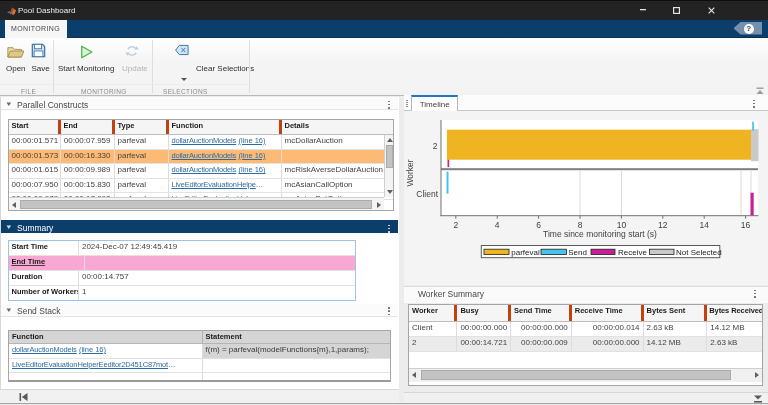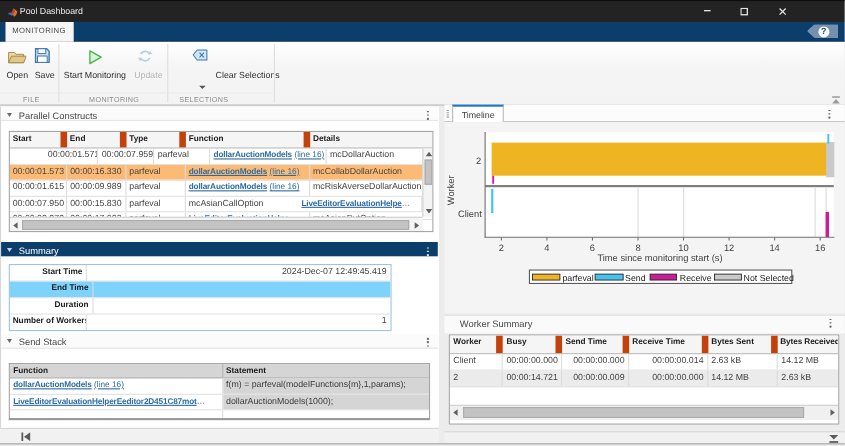--- a/index.html
+++ b/index.html
@@ -23,30 +23,30 @@
 
 
 #leftcol { left:0; top:96.5px; width:398.5px; height:292px; background:#ffffff; border-left:1.5px solid #d8d8d8; }
 .phead { position:absolute; font-size:8.5px; color:#484848; }
 .parrow { position:absolute; left:5.5px; font-size:7px; color:#6a6a6a; transform:scaleX(1.3); }
 .pmenu { position:absolute; left:387px; width:3px; color:#666; }
 .pmenu i { display:block; width:1.7px; height:1.7px; border-radius:50%; background:#666; margin-bottom:1.6px; }
 .tbl { position:absolute; background:#fff; font-size:8px; color:#434343; overflow:hidden; }
 .trow { display:flex; border-bottom:1px solid #e2e2e2; }
 .trow.th { background:#f5f5f5; font-weight:bold; font-size:7.5px; color:#1a1a1a; border-bottom:1px solid #bdbdbd; }
-.trow.th .tc { border-right:6px solid #c2410c; }
+.trow.th .tc { border-right:3px solid #c2410c; }
 .trow.th2 { background:#d5d5d5; font-weight:bold; font-size:7.5px; color:#1a1a1a; border-bottom:1px solid #b5b5b5; }
 .trow.th2 .tc { border-right:1px solid #b5b5b5; }
 .trow.sel { background:#fdba74; }
 .tc { border-right:1px solid #dcdcdc; padding:1px 3px 0; overflow:hidden; white-space:nowrap; }
 .tc.num { text-align:right; }
 .tc.lbl { font-weight:bold; font-size:7.5px; color:#1a1a1a; }
 .tc.gcell { background:#d5d5d5; color:#3a3a3a; }
 .dots { color:#9a9a9a; font-weight:bold; font-size:7.5px; }
-a.lnk { color:#2d6ca2; font-weight:bold; font-size:7.5px; letter-spacing:-0.15px; text-decoration:underline;margin-top:32px; }
+a.lnk { color:#2d6ca2; font-weight:normal; font-size:7.5px; letter-spacing:-0.15px; text-decoration:underline;margin-top:32px; }
 a.lnk2 { color:#2d6ca2; font-size:7.5px; text-decoration:underline; }
 .sb { position:absolute; background:#f0f0f0; }
 .sbthumb { position:absolute; background:#c3c3c3; border:1px solid #ababab; }
 .arr { position:absolute; width:0; height:0; }
 
 
 #lstatus { left:0; top:388.5px; width:398.5px; height:14.5px; background:#f1f1f1; border-top:1px solid #d7d7d7; }
 #rstatus { left:404px; top:392px; width:364px; height:11px; background:#f1f1f1; border-top:1px solid #d7d7d7; }
 #botline { left:0; top:402.5px; width:768px; height:1.5px; background:#a2a2a2; }
 
@@ -137,47 +137,46 @@
       <i></i>
     </div>
   <div class="tbl" style="left:6.5px;top:22.5px;width:386.5px;height:92.4px;border:1px solid #a5a5a5;">
     <div class="trow th" style="height:15px;">
       <div class="tc" style="width:52px;">Start</div>
       <div class="tc" style="width:54px;">End</div>
       <div class="tc" style="width:54px;">Type</div>
       <div class="tc" style="width:113px;">Function</div>
       <div class="tc" style="width:102.5px;border-right:none;">Details</div>
     </div>
-    <div class="trow" style="height:14.6px;padding-left:32px;">
+    <div class="trow" style="height:14.6px;">
       <div class="tc num" style="width:52px;">00:00:01.571</div>
       <div class="tc num" style="width:54px;">00:00:07.959</div>
       <div class="tc" style="width:54px;">parfeval</div>
       <div class="tc" style="width:113px;"><a class="lnk">dollarAuctionModels</a> <a class="lnk2">(line 16)</a></div>
       <div class="tc" style="width:102.5px;border-right:none;">mcDollarAuction</div>
     </div>
     <div class="trow sel" style="height:14.6px;">
       <div class="tc num" style="width:52px;">00:00:01.573</div>
       <div class="tc num" style="width:54px;">00:00:16.330</div>
       <div class="tc" style="width:54px;">parfeval</div>
       <div class="tc" style="width:113px;"><a class="lnk">dollarAuctionModels</a> <a class="lnk2">(line 16)</a></div>
-      <div class="tc" style="width:102.5px;border-right:none;">mcCollabDollarAuction</div>
     </div>
     <div class="trow" style="height:14.6px;">
       <div class="tc num" style="width:52px;">00:00:01.615</div>
       <div class="tc num" style="width:54px;">00:00:09.989</div>
       <div class="tc" style="width:54px;">parfeval</div>
       <div class="tc" style="width:113px;"><a class="lnk">dollarAuctionModels</a> <a class="lnk2">(line 16)</a></div>
       <div class="tc" style="width:102.5px;border-right:none;">mcRiskAverseDollarAuction</div>
     </div>
     <div class="trow" style="height:14.6px;">
       <div class="tc num" style="width:52px;">00:00:07.950</div>
       <div class="tc num" style="width:54px;">00:00:15.830</div>
       <div class="tc" style="width:54px;">parfeval</div>
+      <div class="tc" style="width:113px;"><a class="lnk">LiveEditorEvaluationHelpe</a><span class="dots">…</span></div>
       <div class="tc" style="width:102.5px;border-right:none;">mcAsianCallOption</div>
-      <div class="tc" style="width:113px;"><a class="lnk">LiveEditorEvaluationHelpe</a><span class="dots">…</span></div>
     </div>
     <div class="trow" style="height:7px;">
       <div class="tc num" style="width:52px;">00:00:09.979</div>
       <div class="tc num" style="width:54px;">00:00:17.093</div>
       <div class="tc" style="width:54px;">parfeval</div>
       <div class="tc" style="width:113px;"><a class="lnk">LiveEditorEvaluationHelpe</a><span class="dots">…</span></div>
       <div class="tc" style="width:102.5px;border-right:none;">mcAsianPutOption</div>
     </div>
     <div class="sb" style="left:375.5px;top:15px;width:9px;height:62.4px;border-left:1px solid #cfcfcf;background:#f4f4f4;">
       <div class="arr" style="left:1.5px;top:3px;border-left:3px solid transparent;border-right:3px solid transparent;border-bottom:4px solid #606060;"></div>
@@ -192,30 +191,31 @@
   </div>
 
   <div style="position:absolute;left:0;top:123.8px;width:397px;height:13px;background:#0c3e6b;"></div>
   <div class="parrow" style="top:126.5px;color:#cfd8e2;">▾</div>
   <div class="phead" style="left:16px;top:126.3px;color:#ffffff;">Summary</div>
   <div class="pmenu" style="top:128px;">
       <i style="background:#e8e8e8"></i>
       <i style="background:#e8e8e8"></i>
       <i style="background:#e8e8e8"></i>
     </div>
-  <div class="tbl" style="left:6.5px;top:143.5px;width:348px;height:61.4px;border:1px solid #9dc3e6;text-align:right;">
+  <div class="tbl" style="left:6.5px;top:143.5px;width:348px;height:61.4px;border:1px solid #9dc3e6;">
     <div class="trow" style="height:15.1px;">
       <div class="tc lbl" style="width:76px;">Start Time</div>
       <div class="tc" style="width:299px;border-right:none;">2024-Dec-07 12:49:45.419</div>
     </div>
-    <div class="trow" style="height:15.1px;background:#7dd3fc;">
+    <div class="trow" style="height:15.1px;background:#f9a8d4;text-decoration:underline;">
       <div class="tc lbl" style="width:76px;">End Time</div>
     </div>
     <div class="trow" style="height:15.1px;">
       <div class="tc lbl" style="width:76px;">Duration</div>
+      <div class="tc" style="width:299px;border-right:none;">00:00:14.757</div>
     </div>
     <div class="trow" style="height:15.1px;">
       <div class="tc lbl" style="width:76px;">Number of Workers</div>
       <div class="tc" style="width:299px;border-right:none;">1</div>
     </div>
     <div class="sb" style="left:375.5px;top:0;width:9px;height:59.4px;border-left:1px solid #cfcfcf;background:#fdfdfd;">
       <div class="arr" style="left:1.5px;top:4px;border-left:3px solid transparent;border-right:3px solid transparent;border-bottom:4px solid #606060;"></div>
       <div class="arr" style="left:1.5px;bottom:4px;border-left:3px solid transparent;border-right:3px solid transparent;border-top:4px solid #606060;"></div>
     </div>
   </div>
@@ -232,21 +232,20 @@
     <div class="trow th2" style="height:13px;">
       <div class="tc" style="width:193.5px;">Function</div>
       <div class="tc" style="width:187.5px;border-right:none;">Statement</div>
     </div>
     <div class="trow" style="height:14.5px;">
       <div class="tc" style="width:193.5px;"><a class="lnk">dollarAuctionModels</a> <a class="lnk2">(line 16)</a></div>
       <div class="tc gcell" style="width:187.5px;border-right:none;">f(m) = parfeval(modelFunctions{m},1,params);</div>
     </div>
     <div class="trow" style="height:14.5px;">
       <div class="tc" style="width:193.5px;"><a class="lnk">LiveEditorEvaluationHelperEeditor2D451C87mot</a><span class="dots">…</span></div>
-      <div class="tc gcell" style="width:187.5px;border-right:none;">dollarAuctionModels(1000);</div>
     </div>
     <div class="trow" style="height:8px;border-bottom:none;">
       <div class="tc" style="width:193.5px;"></div>
       <div class="tc" style="width:187.5px;border-right:none;"></div>
     </div>
   </div>
 </div>
 
 <div class="abs" id="rightcol">
 

